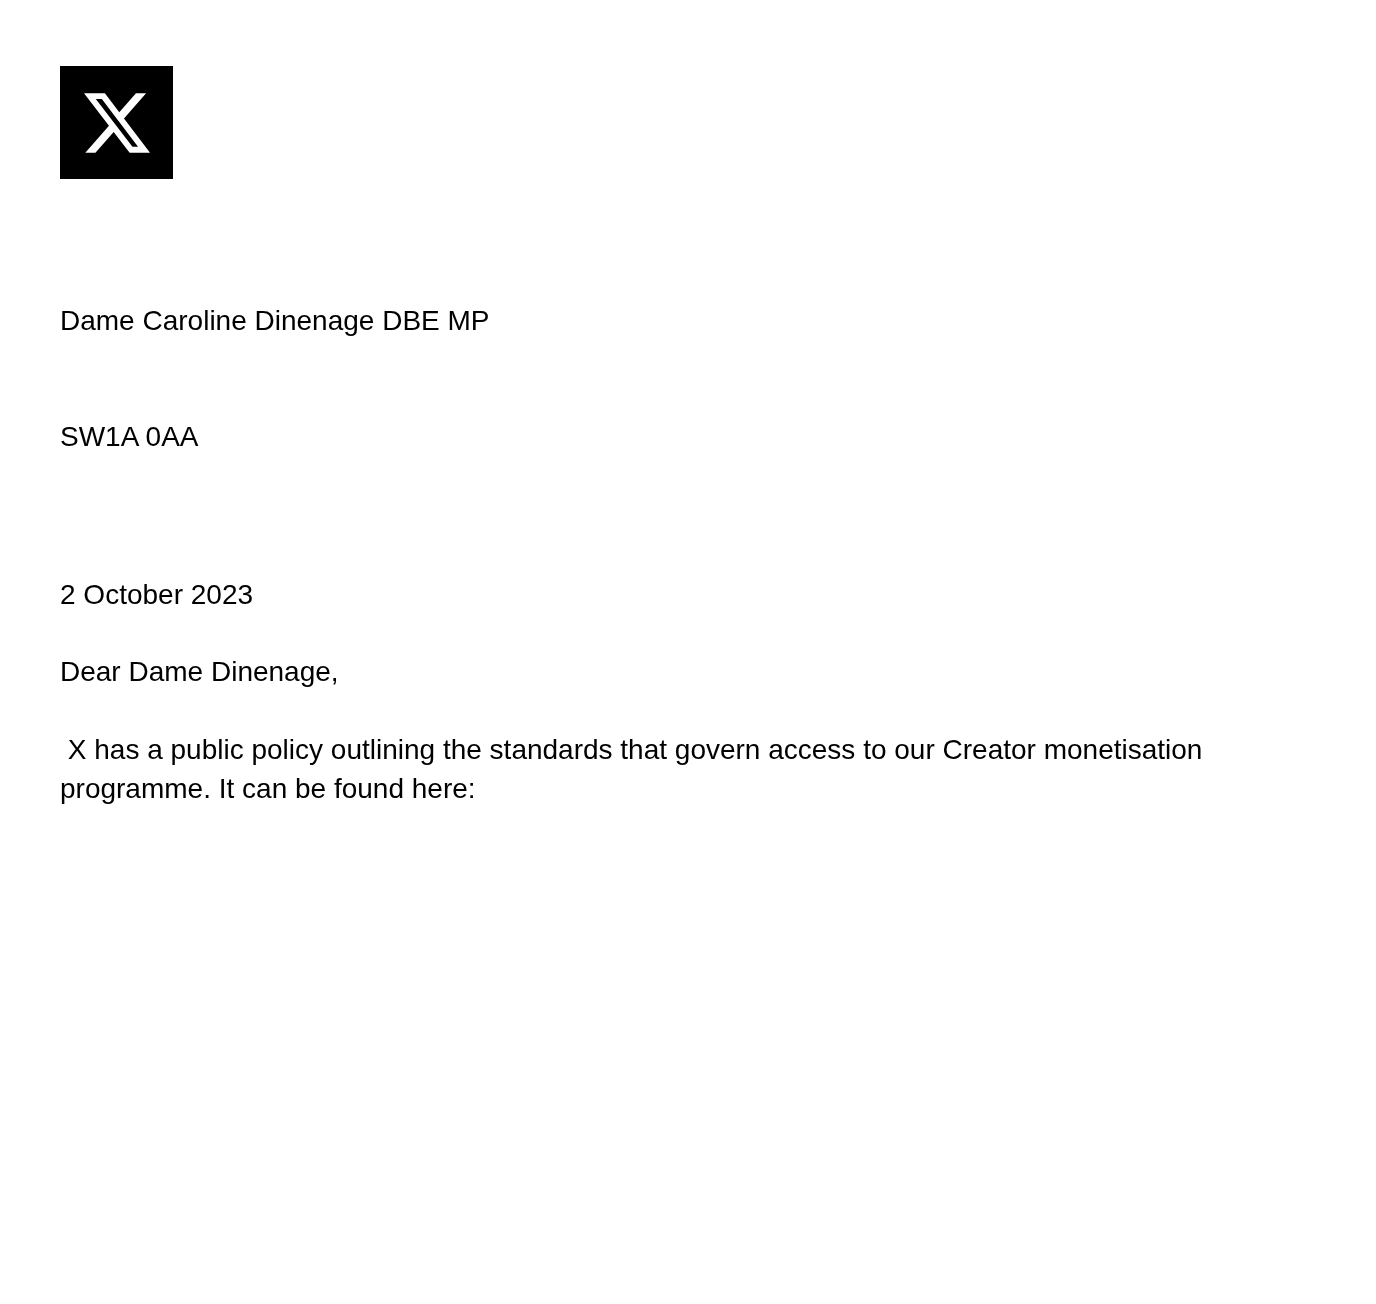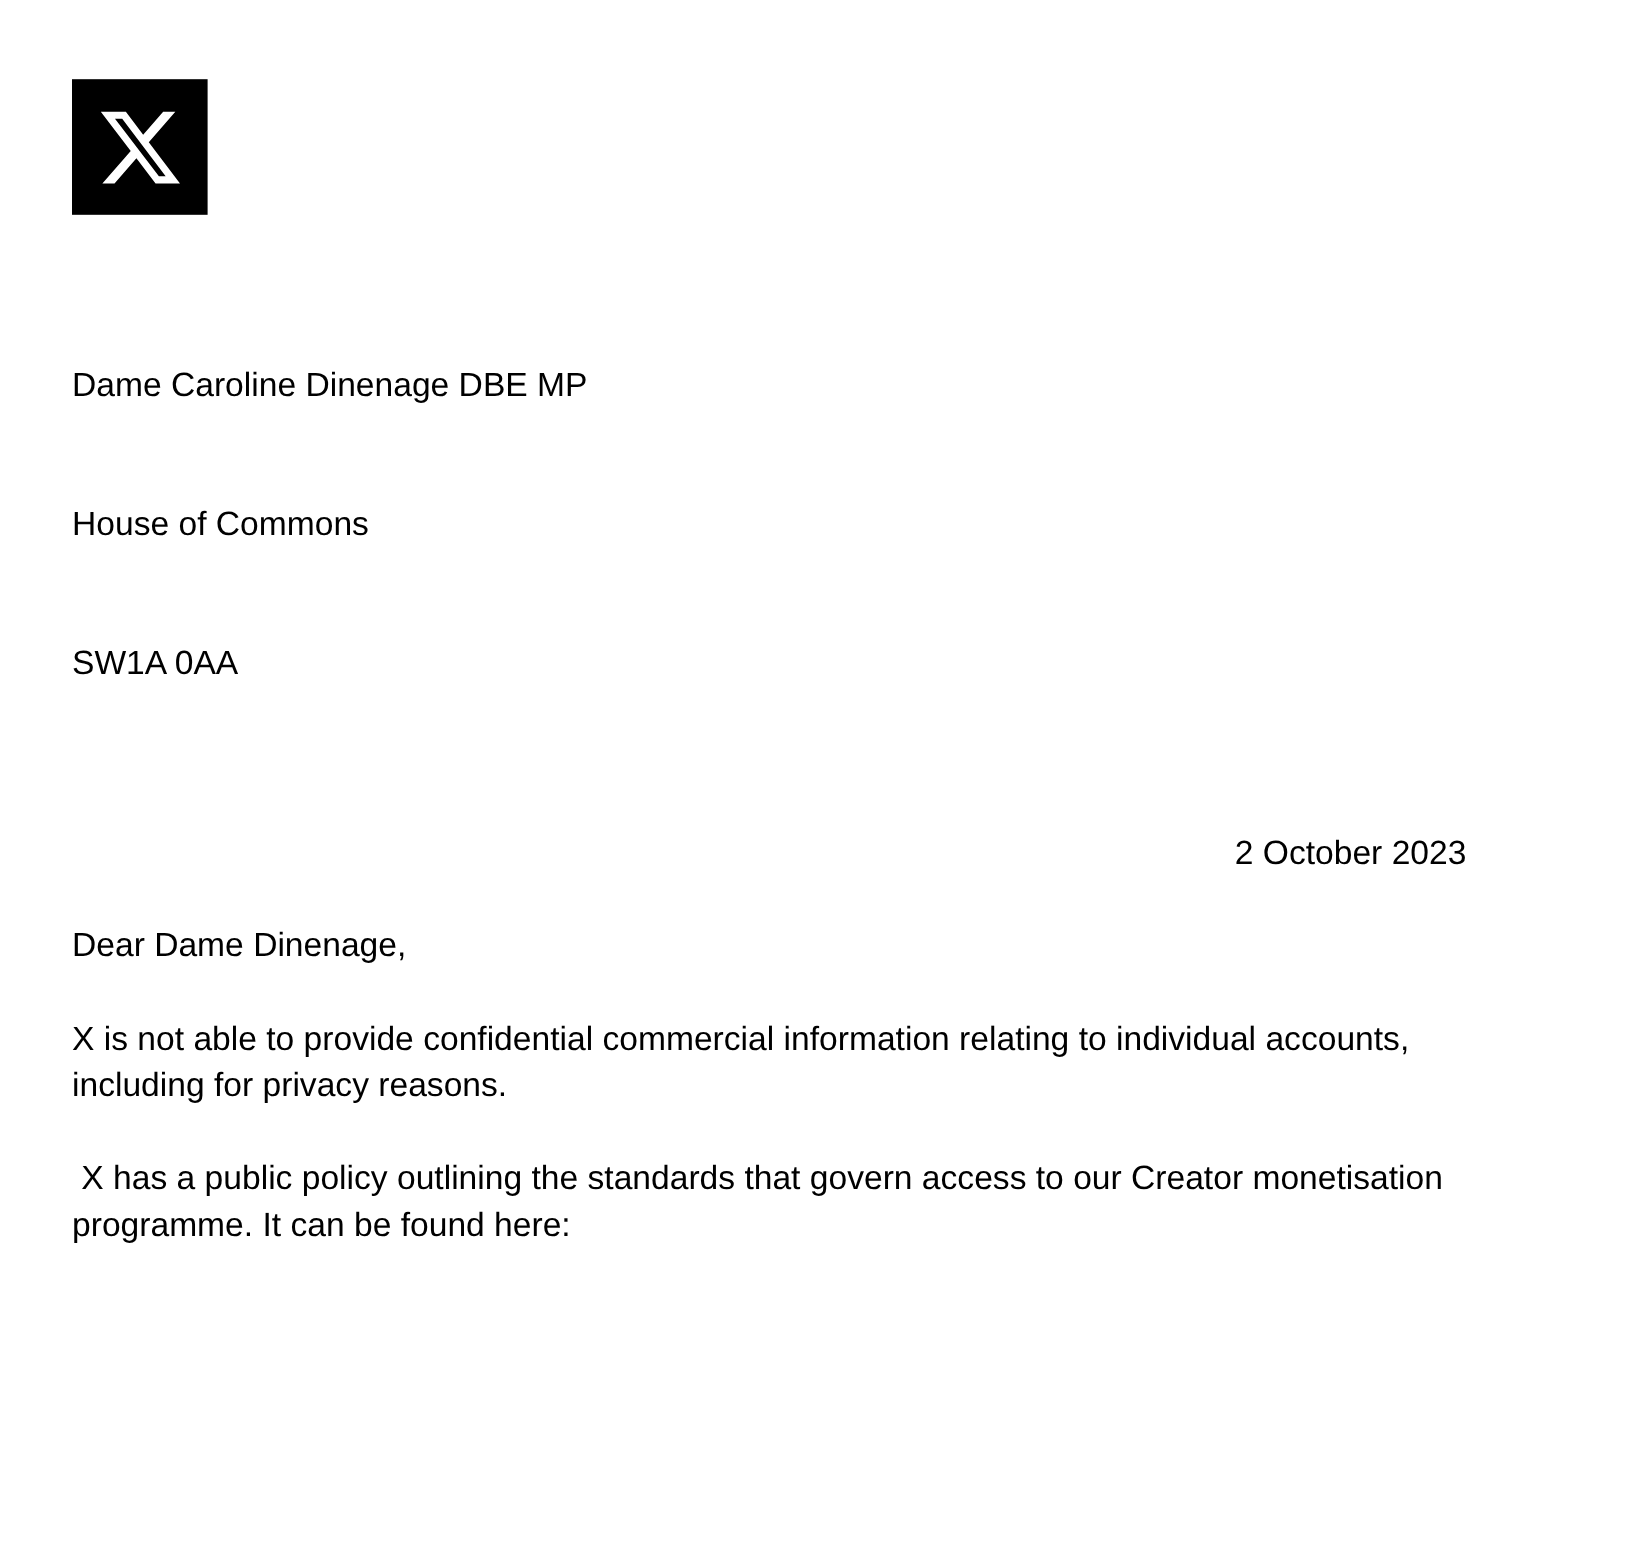--- a/index.html
+++ b/index.html
@@ -26,45 +26,42 @@
     margin-bottom: 46px;
   }
   .logo svg { display: block; }
   .address, .date-line, p {
     font-size: 28px;
     line-height: 38.6px;
     white-space: pre-wrap;
   }
   .address { margin-bottom: 42px; }
   .date-line {
-    text-align: right;
     padding-right: 78px;
     margin-bottom: 39px;
   }
   p { margin: 0 15px 39px 0; }
 </style>
 </head>
 <body>
 
 <div class="page">
 
   <div class="logo">
     <svg width="66" height="66" viewBox="0 0 24 24" fill="#ffffff" xmlns="http://www.w3.org/2000/svg" aria-hidden="true">
       <path d="M18.901 1.153h3.68l-8.04 9.19L24 22.846h-7.406l-5.8-7.584-6.638 7.584H.474l8.6-9.83L0 1.154h7.594l5.243 6.932ZM17.61 20.644h2.039L6.486 3.24H4.298Z"></path>
     </svg>
   </div>
 
   <div class="address">
     <div>Dame Caroline Dinenage DBE MP</div>
-    <div>House of Commons</div>
     <div>SW1A 0AA</div>
   </div>
 
   <div class="date-line">2 October 2023</div>
 
   <p>Dear Dame Dinenage,</p>
 
 
-  <p>X is not able to provide confidential commercial information relating to individual accounts, including for privacy reasons.</p>
 
   <p><span> X has a public policy outlining the standards that govern access to our Creator monetisation programme. It can be found here: </span></p>
 
 </div>
 
 </body></html>

